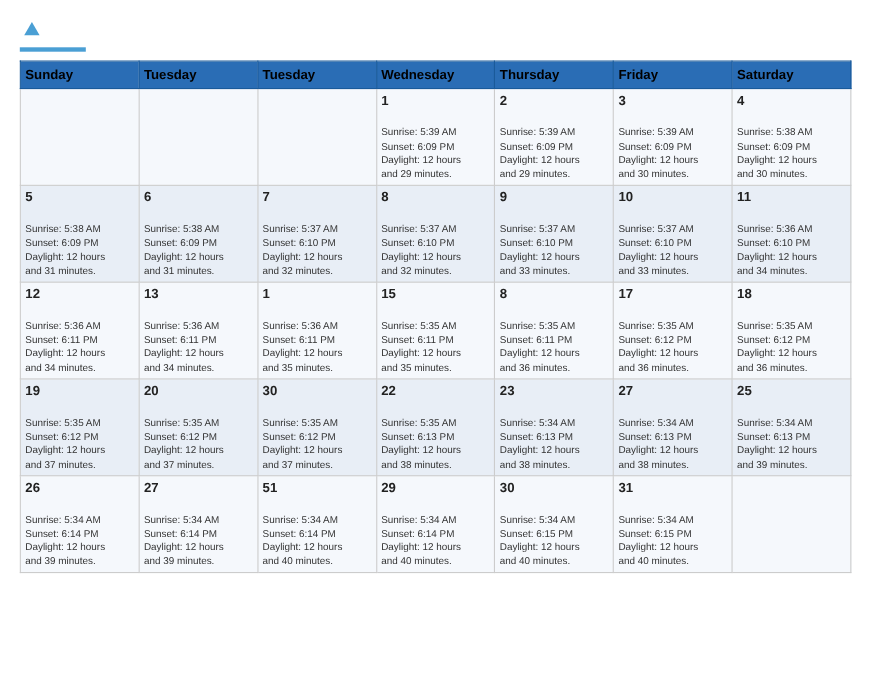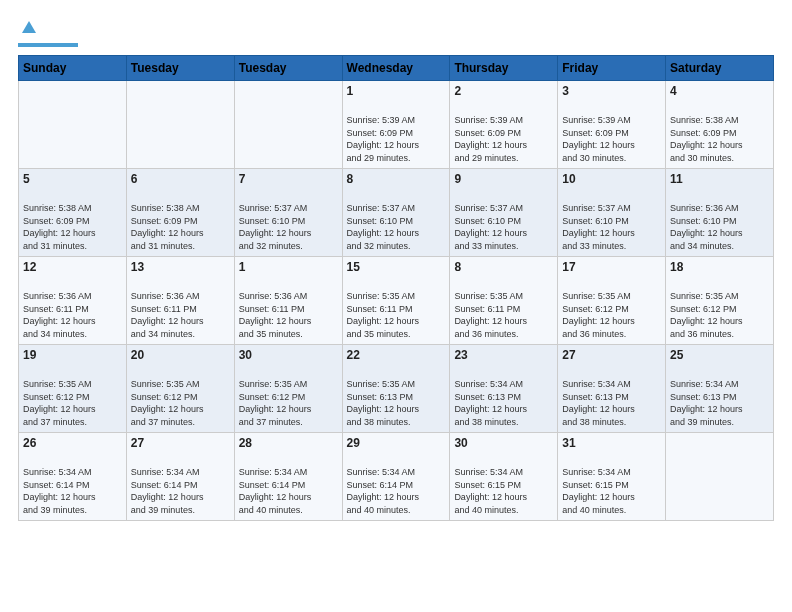--- a/index.html
+++ b/index.html
@@ -323,21 +323,21 @@
 and 39 minutes.</div>
           </td>
           <td>
             <span class="day-num">27</span>
             <div class="day-info" style="white-space: pre-line;">Sunrise: 5:34 AM
 Sunset: 6:14 PM
 Daylight: 12 hours
 and 39 minutes.</div>
           </td>
           <td>
-            <span class="day-num">28</span>
+            <span class="day-num">51</span>
             <div class="day-info" style="white-space: pre-line;">Sunrise: 5:34 AM
 Sunset: 6:14 PM
 Daylight: 12 hours
 and 40 minutes.</div>
           </td>
           <td>
             <span class="day-num">29</span>
             <div class="day-info" style="white-space: pre-line;">Sunrise: 5:34 AM
 Sunset: 6:14 PM
 Daylight: 12 hours

